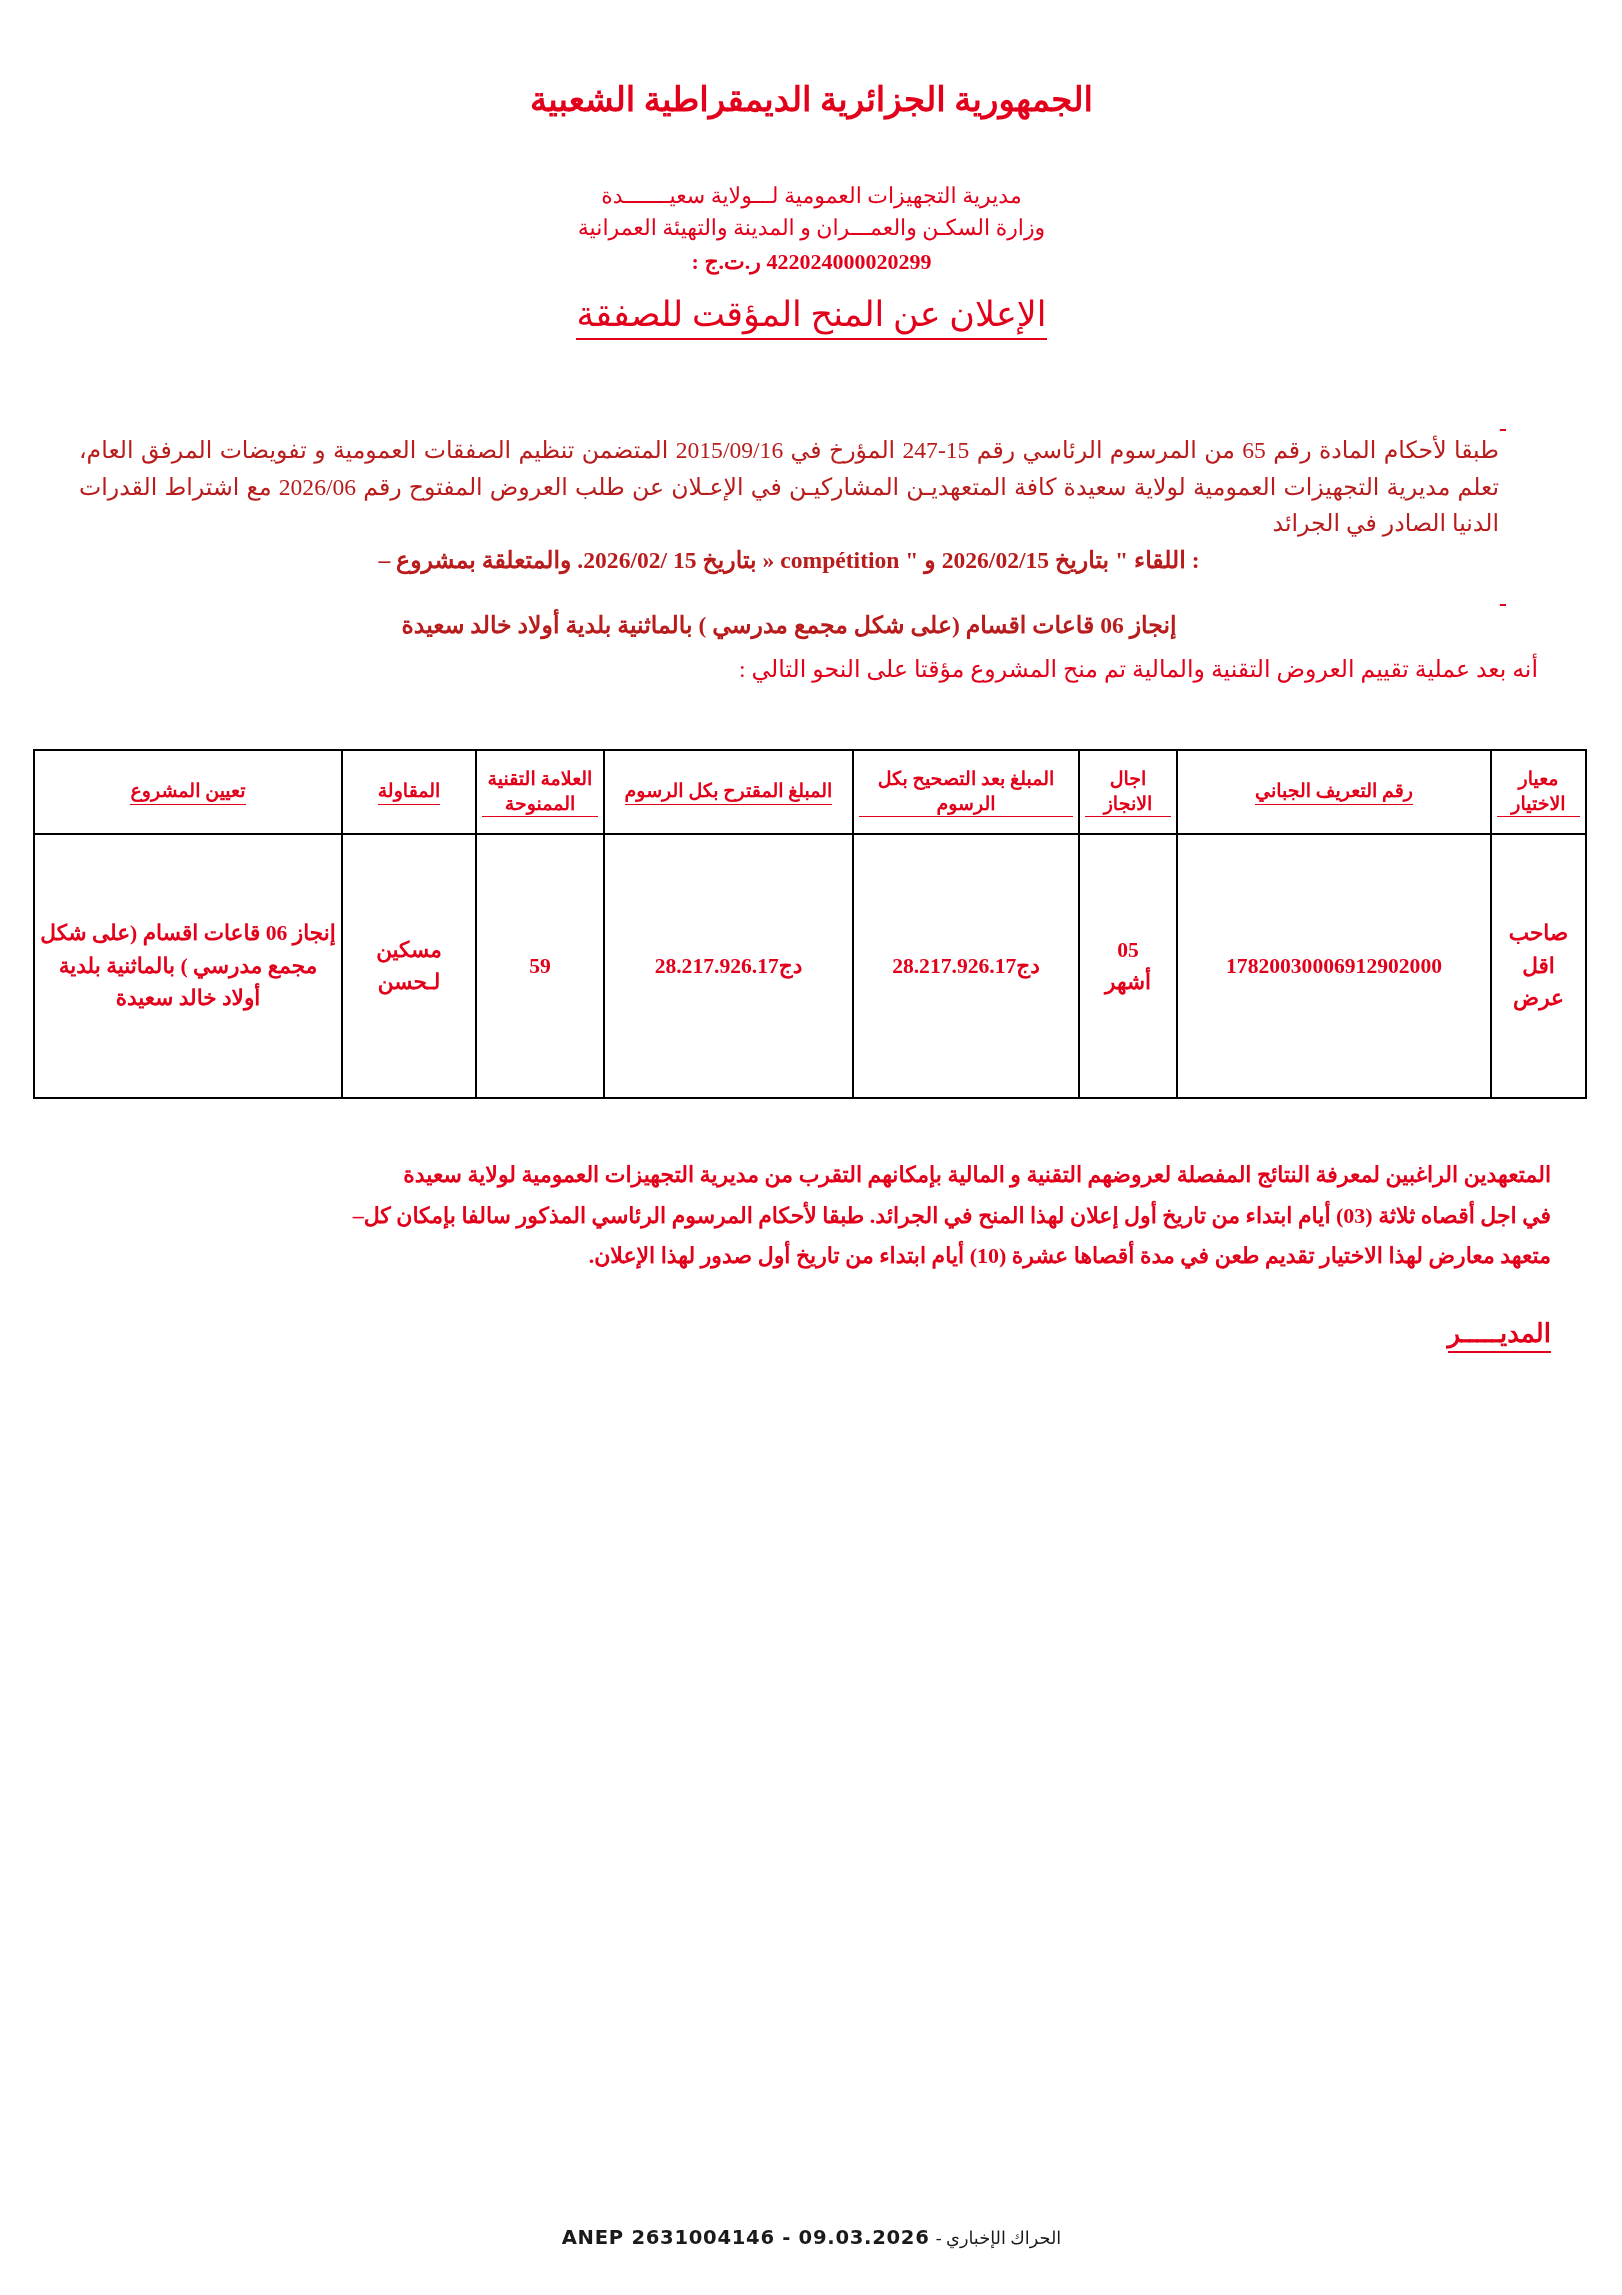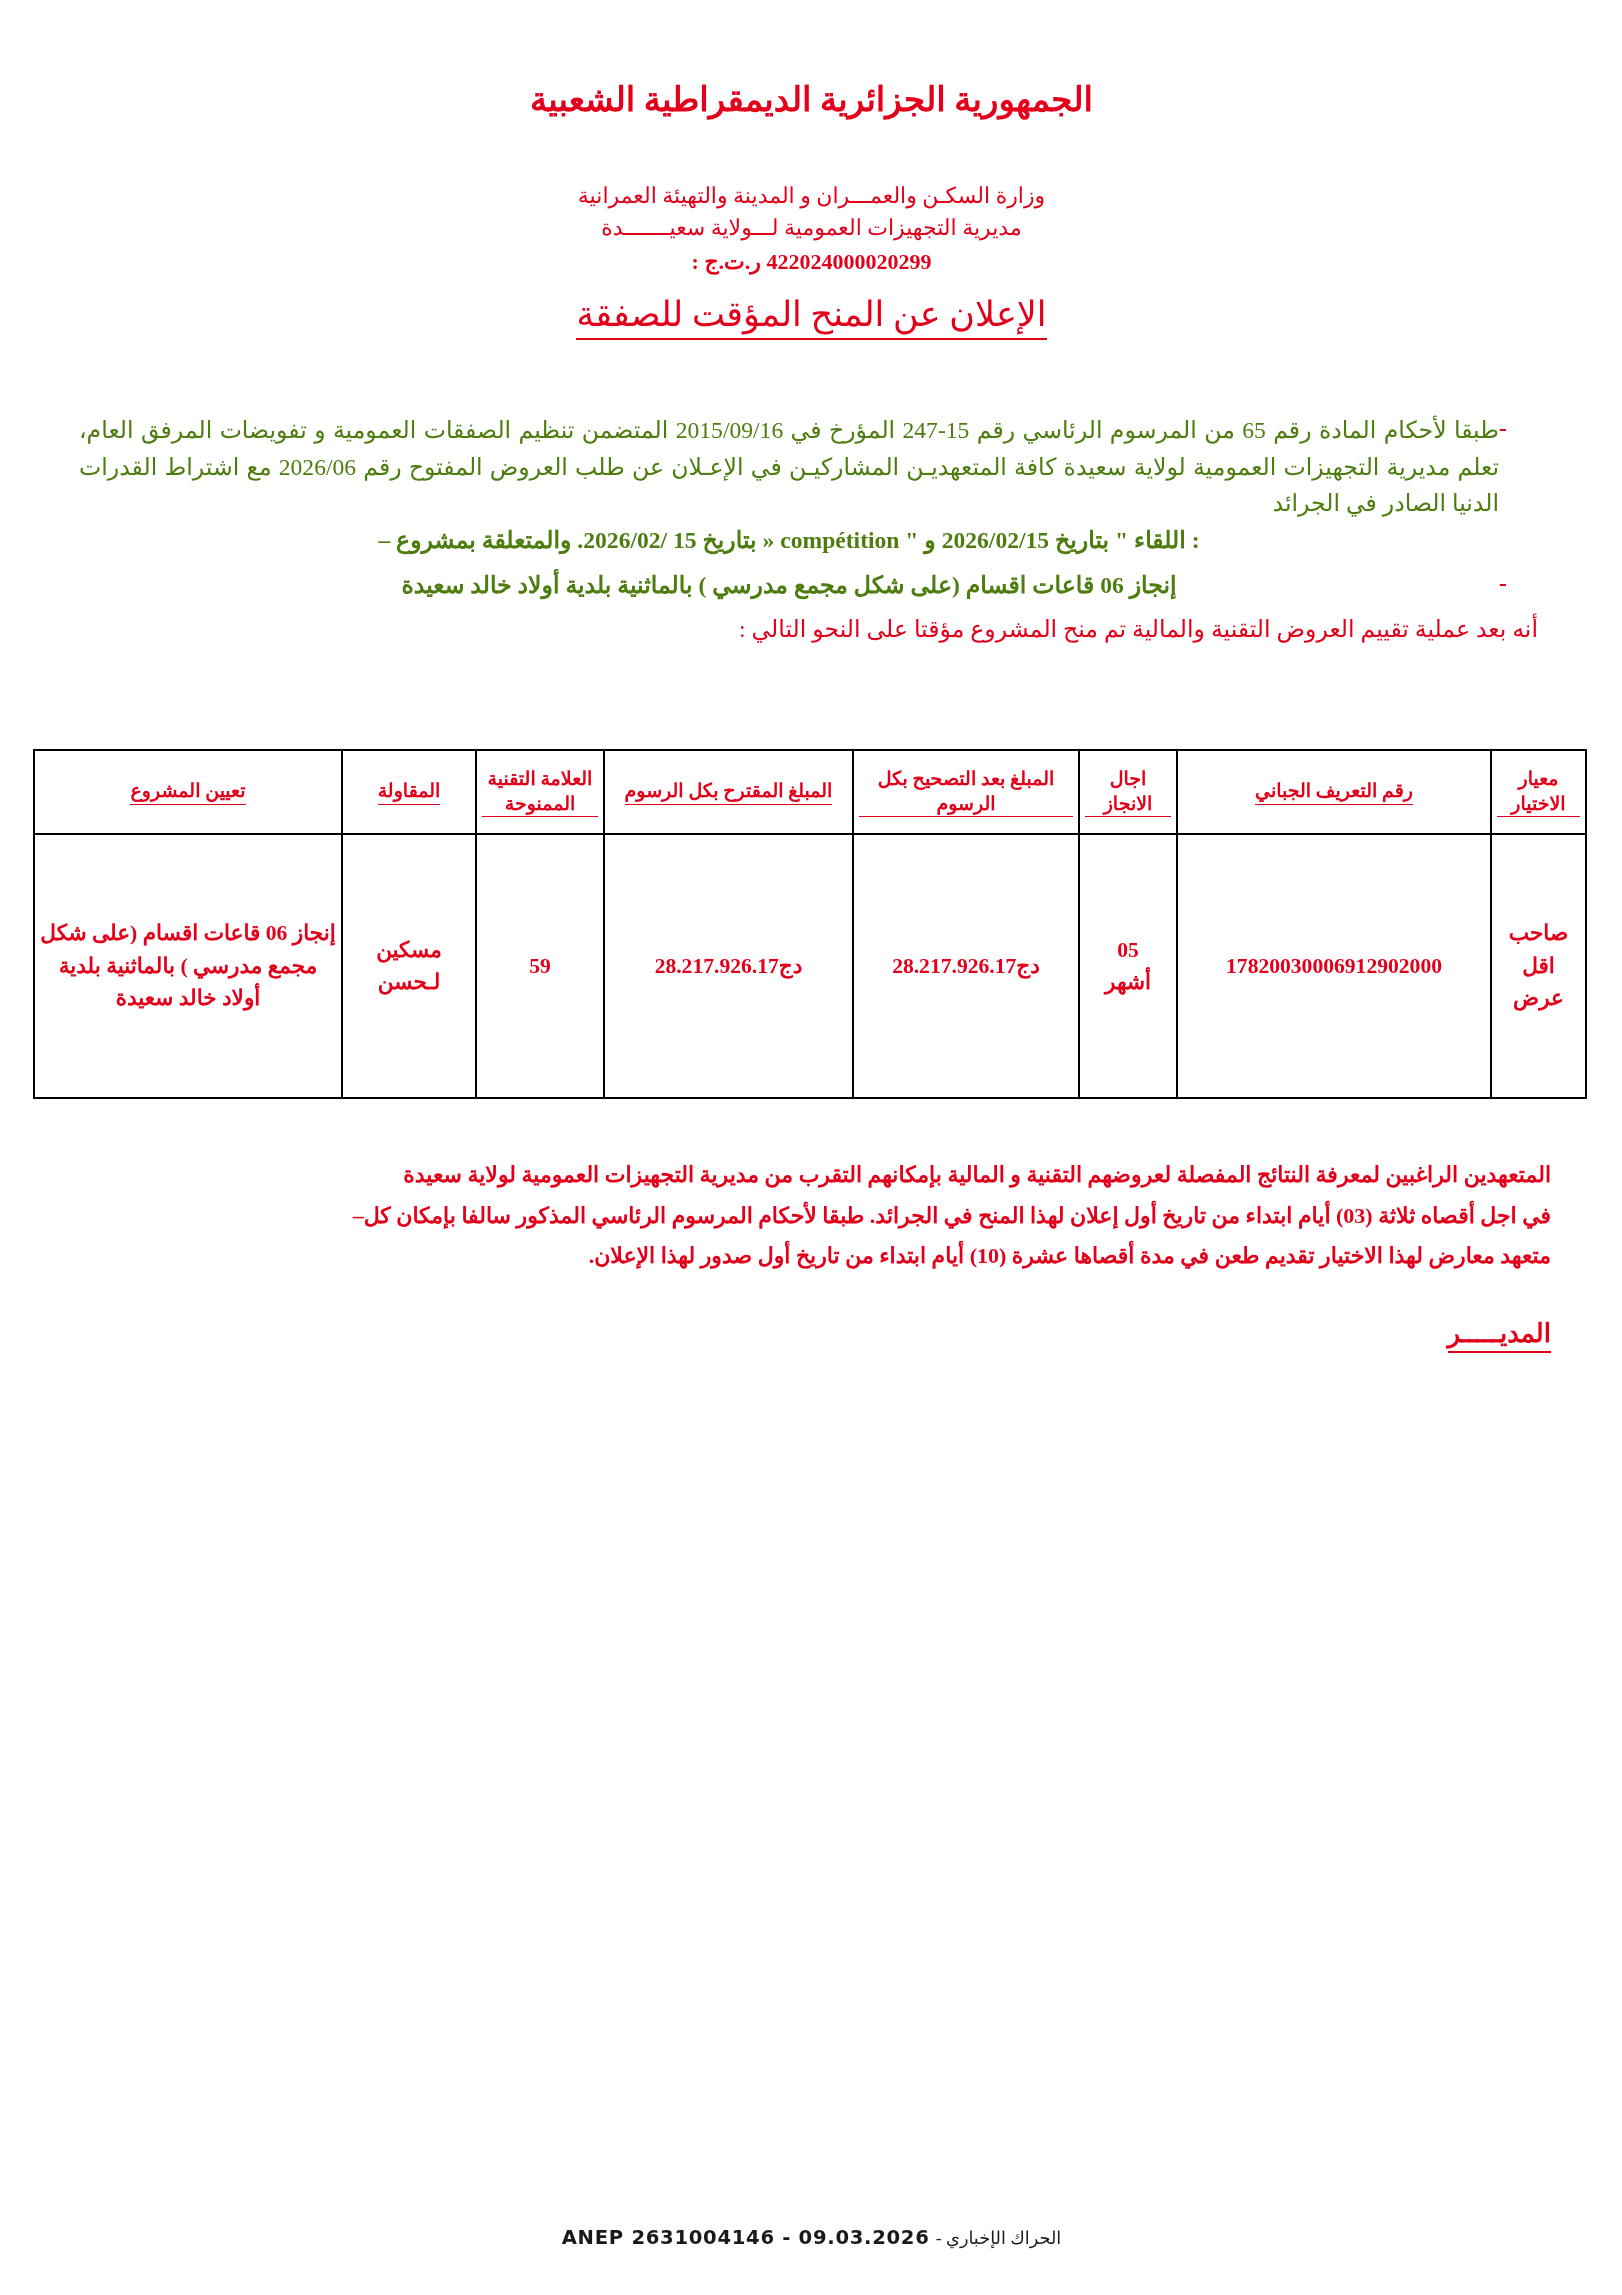--- a/index.html
+++ b/index.html
@@ -89,24 +89,25 @@
     text-align: left;
     font-size: 23.6px;
     color: #e2001a;
     font-weight: bold;
     padding-top: 2.6px;
     direction: ltr;
   }
   .para-col {
     flex: 1 1 auto;
     font-size: 23.6px;
-    color: #4d7c0f;
+    color: #b91c1c;
     line-height: 1.55;
     text-align: justify;
     text-justify: inter-word;
+    margin-top: 20px;
   }
   .para-note {
     font-size: 23.6px;
     color: #e2001a;
     line-height: 1.55;
     margin-top: 1px;
     text-align: right;
     font-weight: normal;
   }
   .p2-line {
@@ -220,22 +221,22 @@
   }
 </style>
 </head>
 <body>
 
 <div class="page">
 
   <div class="republic-title">الجمهورية الجزائرية الديمقراطية الشعبية</div>
 
   <div class="ministry-block">
+    <span class="line">مديرية التجهيزات العمومية   لـــولاية سعيـــــــدة</span>
     <span class="line">وزارة السكـن والعمـــران و المدينة والتهيئة العمرانية</span>
-    <span class="line">مديرية التجهيزات العمومية   لـــولاية سعيـــــــدة</span>
     <span class="rc-line">
       <span class="ltr-inline">422024000020299</span>
       <span>ر.ت.ج :</span>
     </span>
   </div>
 
   <div class="doc-title">
     <span>الإعلان عن المنح المؤقت للصفقة</span>
   </div>
 

